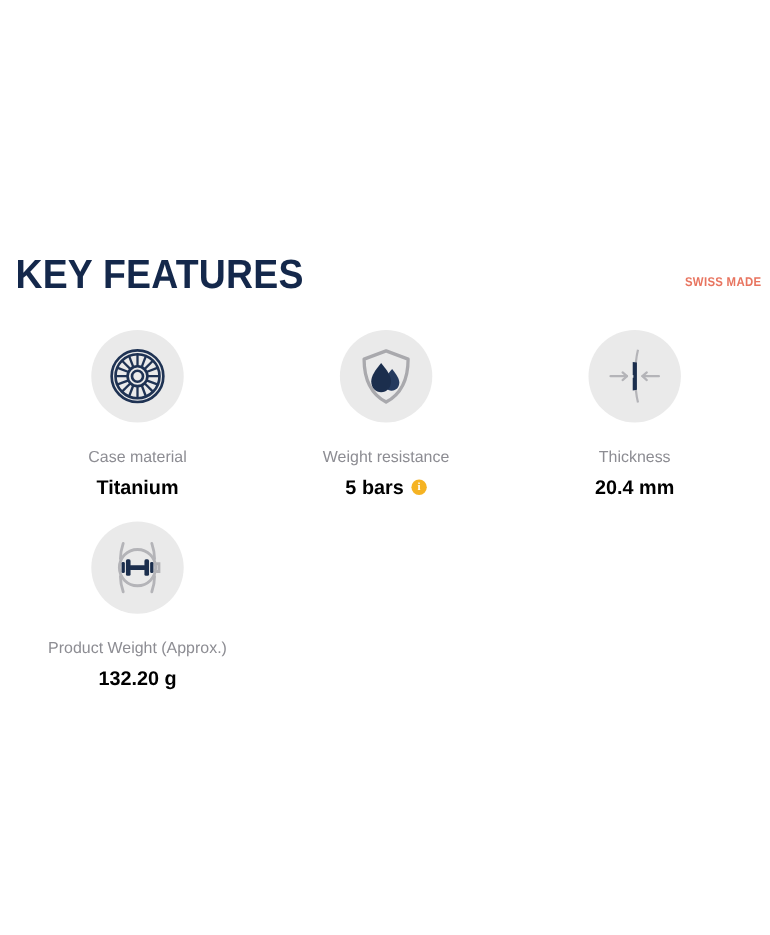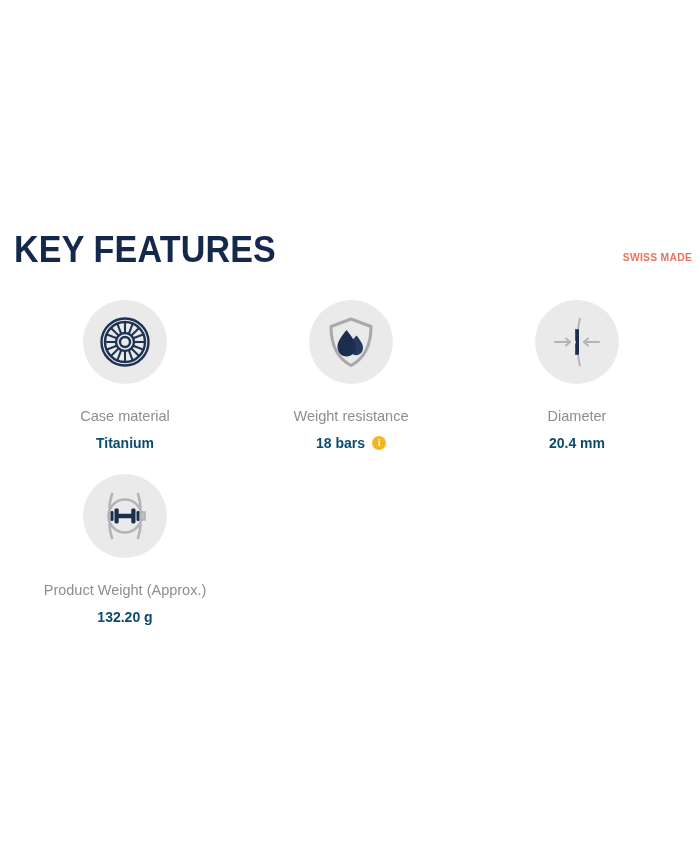--- a/index.html
+++ b/index.html
@@ -101,24 +101,24 @@
   }
   .feature-value-row {
     margin-top: 9px;
     display: flex;
     align-items: center;
     justify-content: center;
     gap: 7px;
     height: 18px;
   }
   .feature-value {
-    font-size: 14px;
+    font-size: 18px;
     line-height: 18px;
     font-weight: bold;
-    color: #0c4a6e;
+    color: #000000;
     text-align: center;
     white-space: nowrap;
   }
   .info-badge {
     width: 14px;
     height: 14px;
     border-radius: 50%;
     background: #f5b323;
     display: inline-flex;
     align-items: center;
@@ -184,21 +184,21 @@
     <div class="feature-cell">
       <div class="icon-disc">
         <svg width="56" height="56" viewBox="0 0 56 56" aria-hidden="true">
           <path d="M28 5 L48 12.5 C48 30 42 44 28 51.5 C14 44 8 30 8 12.5 Z" fill="none" stroke="#a9a9ad" stroke-width="3" stroke-linejoin="round"></path>
           <path d="M33.5 21.5 C37.5 26.5 40 30.5 40 33.8 C40 38.2 37 41.2 33 41.2 C29 41.2 26 38.2 26 33.8 C26 30.5 29 26.5 33.5 21.5 Z" fill="#253a5e"></path>
           <path d="M23.5 16 C29 22.5 32.5 28 32.5 32.5 C32.5 38.5 28.5 42.5 23.5 42.5 C18.5 42.5 14.5 38.5 14.5 32.5 C14.5 28 18 22.5 23.5 16 Z" fill="#1b2e4d"></path>
         </svg>
       </div>
       <div class="feature-label">Weight resistance</div>
       <div class="feature-value-row">
-        <div class="feature-value">18 bars</div>
+        <div class="feature-value">5 bars</div>
         <span class="info-badge">
           <span>i</span>
         </span>
       </div>
     </div>
 
 
     <div class="feature-cell">
       <div class="icon-disc">
         <svg width="56" height="56" viewBox="0 0 56 56" aria-hidden="true">
@@ -206,21 +206,21 @@
           <path d="M26.2 15 L30 15.6 L30 40.4 L26.2 41 Z" fill="#1b2e4d"></path>
           <rect x="25" y="27" width="1.8" height="2.4" fill="#eaeaea"></rect>
           <g stroke="#b4b4b8" stroke-width="2" fill="none" stroke-linecap="round" stroke-linejoin="round">
             <line x1="6" y1="28" x2="21" y2="28"></line>
             <polyline points="17,24.5 21,28 17,31.5"></polyline>
             <line x1="50" y1="28" x2="35" y2="28"></line>
             <polyline points="39,24.5 35,28 39,31.5"></polyline>
           </g>
         </svg>
       </div>
-      <div class="feature-label">Diameter</div>
+      <div class="feature-label">Thickness</div>
       <div class="feature-value-row">
         <div class="feature-value">20.4 mm</div>
       </div>
     </div>
 
     <div class="feature-cell">
       <div class="icon-disc">
         <svg width="56" height="56" viewBox="0 0 56 56" aria-hidden="true">
           <g stroke="#b4b4b8" stroke-width="2.6" fill="none" stroke-linecap="round">
             <path d="M15 6 C13 12 12.5 16 12.5 20"></path>

